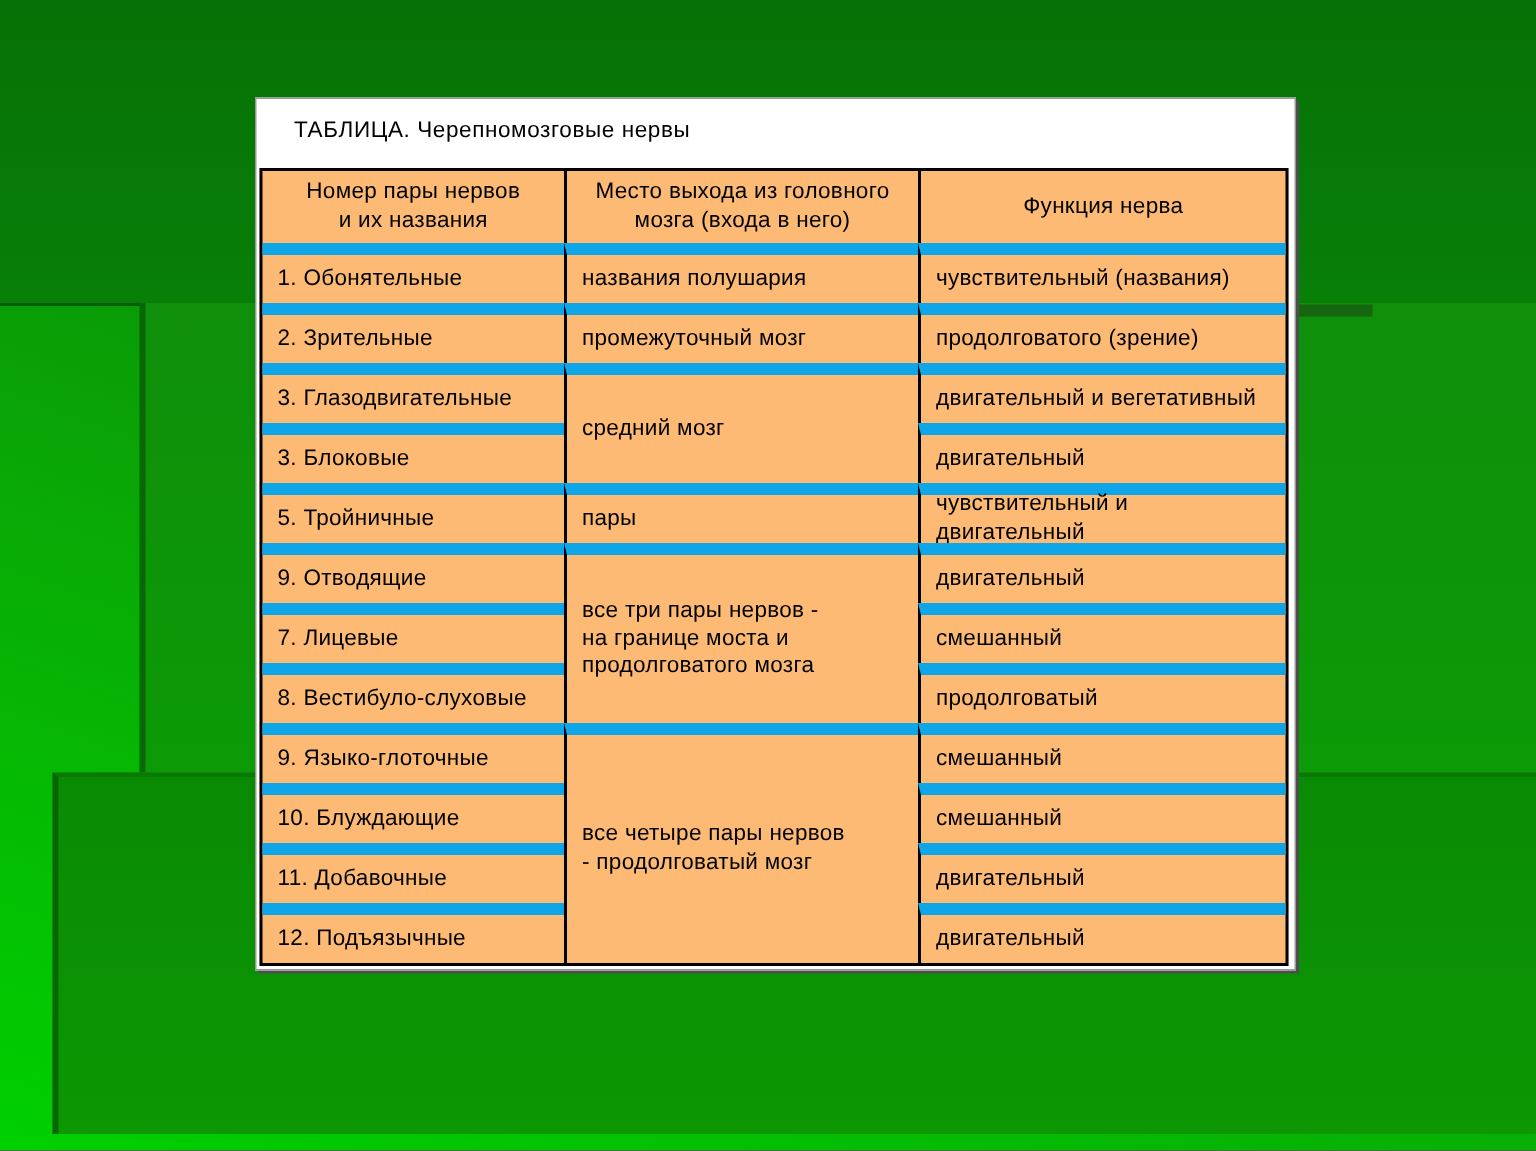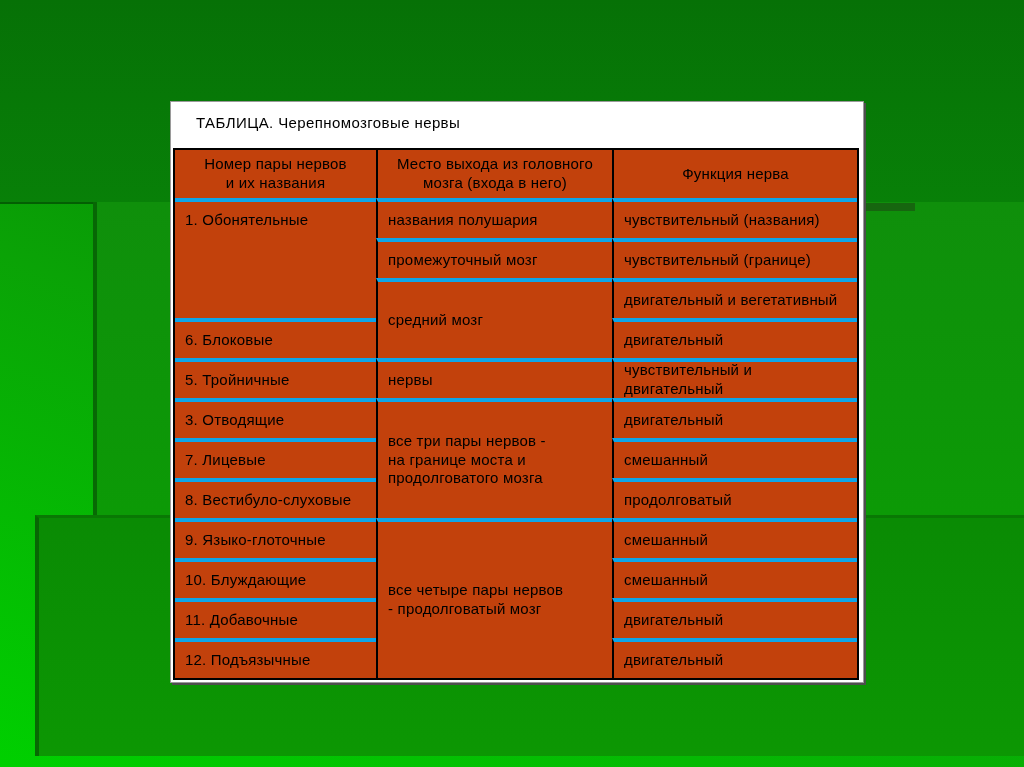--- a/index.html
+++ b/index.html
@@ -27,43 +27,42 @@
   }
   .bg-dash {
     position:absolute; left:864px; top:203px; width:51px; height:8px;
     background:#16660f;
   }
   
   .panel {
     position:absolute; left:170px; top:65px; width:692px; height:580px;
     background:#ffffff; border:1px solid #9a9a9a;
     box-shadow:2px 2px 0 #4e4e4e;
-    margin-top:36px;
   }
   .panel-title {
     position:absolute; left:25px; top:12px;
     font-size:15px; letter-spacing:.4px; color:#000; white-space:nowrap;
   }
   .tbl {
     position:absolute; left:2px; top:46px;
     display:grid;
     grid-template-columns:201px 236px 245px;
     grid-template-rows:48px repeat(12,40px);
     border:2px solid #000;
-    background:#c2410c;
+    background:#fdba74;
   }
   .cell {
     display:flex; align-items:center;
     padding:2px 6px 2px 10px;
     font-size:15px; line-height:1.25; color:#000;
     letter-spacing:.2px; white-space:pre-line;
   }
   .hdr { justify-content:center; text-align:center; padding:2px 4px; }
   .bl { border-left:2px solid #000; }
-  .bt { border-top:4px solid #0ea5e9; }
+  .bt { border-top:8px solid #0ea5e9; }
 </style>
 </head>
 <body>
 
 <div class="slide">
 
   <div class="bg-top-band"></div>
   <div class="bg-rect-a"></div>
   <div class="bg-rect-b"></div>
   <div class="bg-dash"></div>
@@ -73,42 +72,44 @@
 
     <div class="tbl">
 
       <div class="cell hdr" style="grid-column:1;grid-row:1">Номер пары нервов
 и их названия</div>
       <div class="cell hdr bl" style="grid-column:2;grid-row:1">Место выхода из головного
 мозга (входа в него)</div>
       <div class="cell hdr bl" style="grid-column:3;grid-row:1">Функция нерва</div>
 
       <div class="cell bt" style="grid-column:1;grid-row:2">1. Обонятельные</div>
-      <div class="cell bt" style="grid-column:1;grid-row:5">6. Блоковые</div>
+      <div class="cell bt" style="grid-column:1;grid-row:3">2. Зрительные</div>
+      <div class="cell bt" style="grid-column:1;grid-row:4">3. Глазодвигательные</div>
+      <div class="cell bt" style="grid-column:1;grid-row:5">3. Блоковые</div>
       <div class="cell bt" style="grid-column:1;grid-row:6">5. Тройничные</div>
-      <div class="cell bt" style="grid-column:1;grid-row:7">3. Отводящие</div>
+      <div class="cell bt" style="grid-column:1;grid-row:7">9. Отводящие</div>
       <div class="cell bt" style="grid-column:1;grid-row:8">7. Лицевые</div>
       <div class="cell bt" style="grid-column:1;grid-row:9">8. Вестибуло-слуховые</div>
       <div class="cell bt" style="grid-column:1;grid-row:10">9. Языко-глоточные</div>
       <div class="cell bt" style="grid-column:1;grid-row:11">10. Блуждающие</div>
       <div class="cell bt" style="grid-column:1;grid-row:12">11. Добавочные</div>
       <div class="cell bt" style="grid-column:1;grid-row:13">12. Подъязычные</div>
 
       <div class="cell bl bt" style="grid-column:2;grid-row:2">названия полушария</div>
       <div class="cell bl bt" style="grid-column:2;grid-row:3">промежуточный мозг</div>
       <div class="cell bl bt" style="grid-column:2;grid-row:4 / span 2">средний мозг</div>
-      <div class="cell bl bt" style="grid-column:2;grid-row:6">нервы</div>
+      <div class="cell bl bt" style="grid-column:2;grid-row:6">пары</div>
       <div class="cell bl bt" style="grid-column:2;grid-row:10 / span 4">все четыре пары нервов
 - продолговатый мозг</div>
       <div class="cell bl bt" style="grid-column:2;grid-row:7 / span 3">все три пары нервов -
 на границе моста и
 продолговатого мозга</div>
 
       <div class="cell bl bt" style="grid-column:3;grid-row:2">чувствительный (названия)</div>
-      <div class="cell bl bt" style="grid-column:3;grid-row:3">чувствительный (границе)</div>
+      <div class="cell bl bt" style="grid-column:3;grid-row:3">продолговатого (зрение)</div>
       <div class="cell bl bt" style="grid-column:3;grid-row:4">двигательный и вегетативный</div>
       <div class="cell bl bt" style="grid-column:3;grid-row:5">двигательный</div>
       <div class="cell bl bt" style="grid-column:3;grid-row:6">чувствительный и двигательный</div>
       <div class="cell bl bt" style="grid-column:3;grid-row:7">двигательный</div>
       <div class="cell bl bt" style="grid-column:3;grid-row:8">смешанный</div>
       <div class="cell bl bt" style="grid-column:3;grid-row:9">продолговатый</div>
       <div class="cell bl bt" style="grid-column:3;grid-row:10">смешанный</div>
       <div class="cell bl bt" style="grid-column:3;grid-row:11">смешанный</div>
       <div class="cell bl bt" style="grid-column:3;grid-row:12">двигательный</div>
       <div class="cell bl bt" style="grid-column:3;grid-row:13">двигательный</div>

